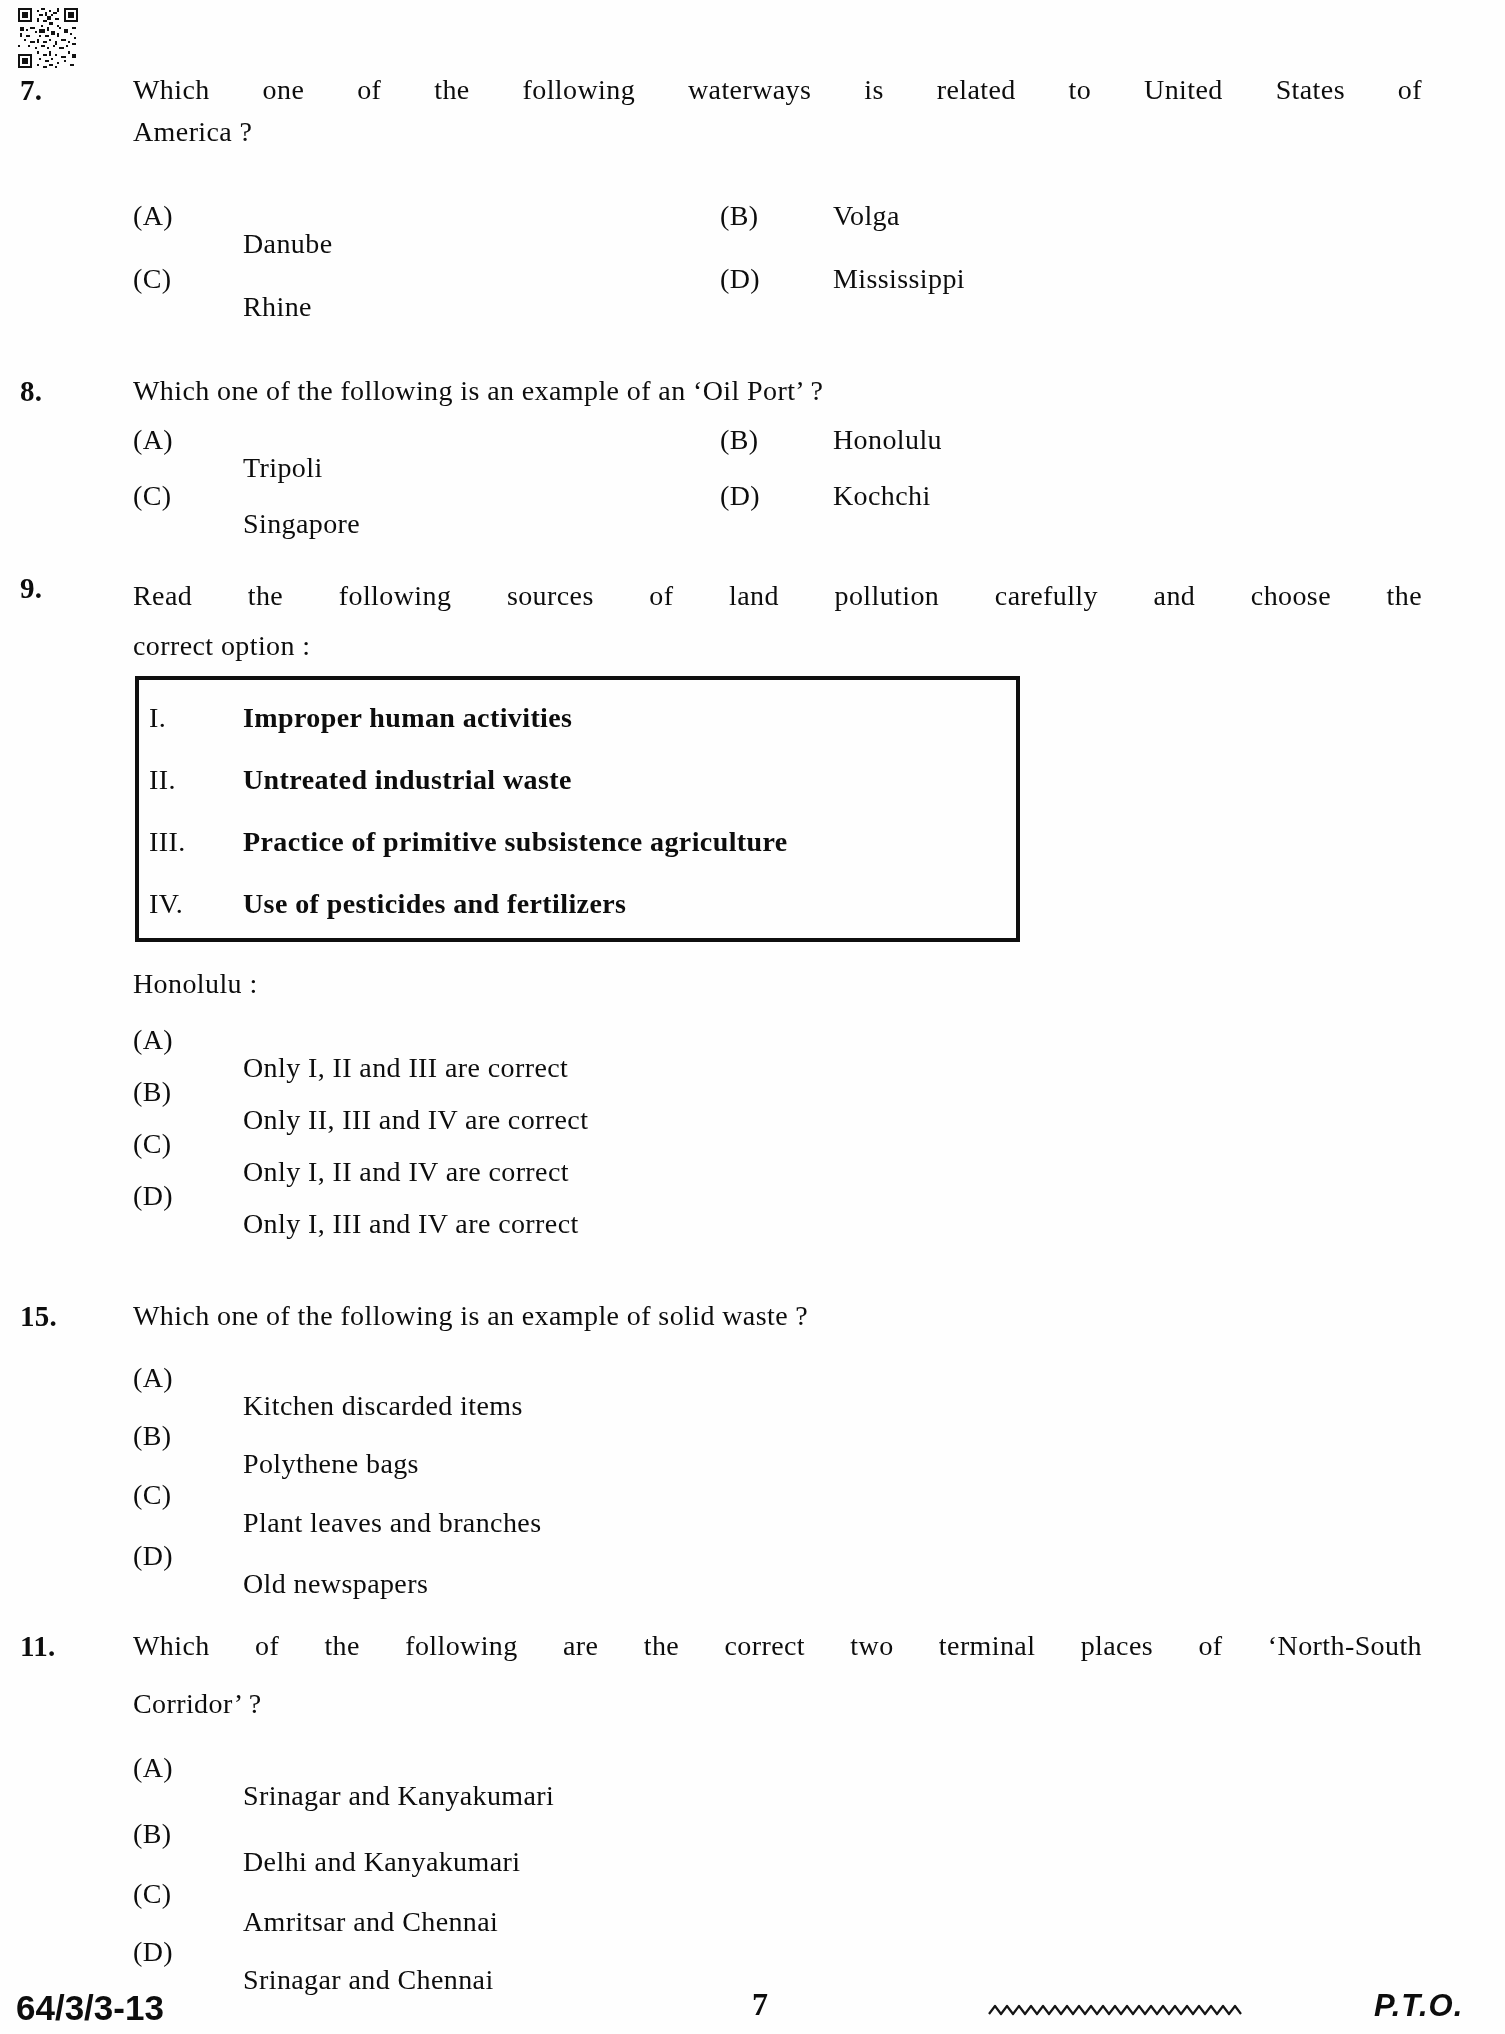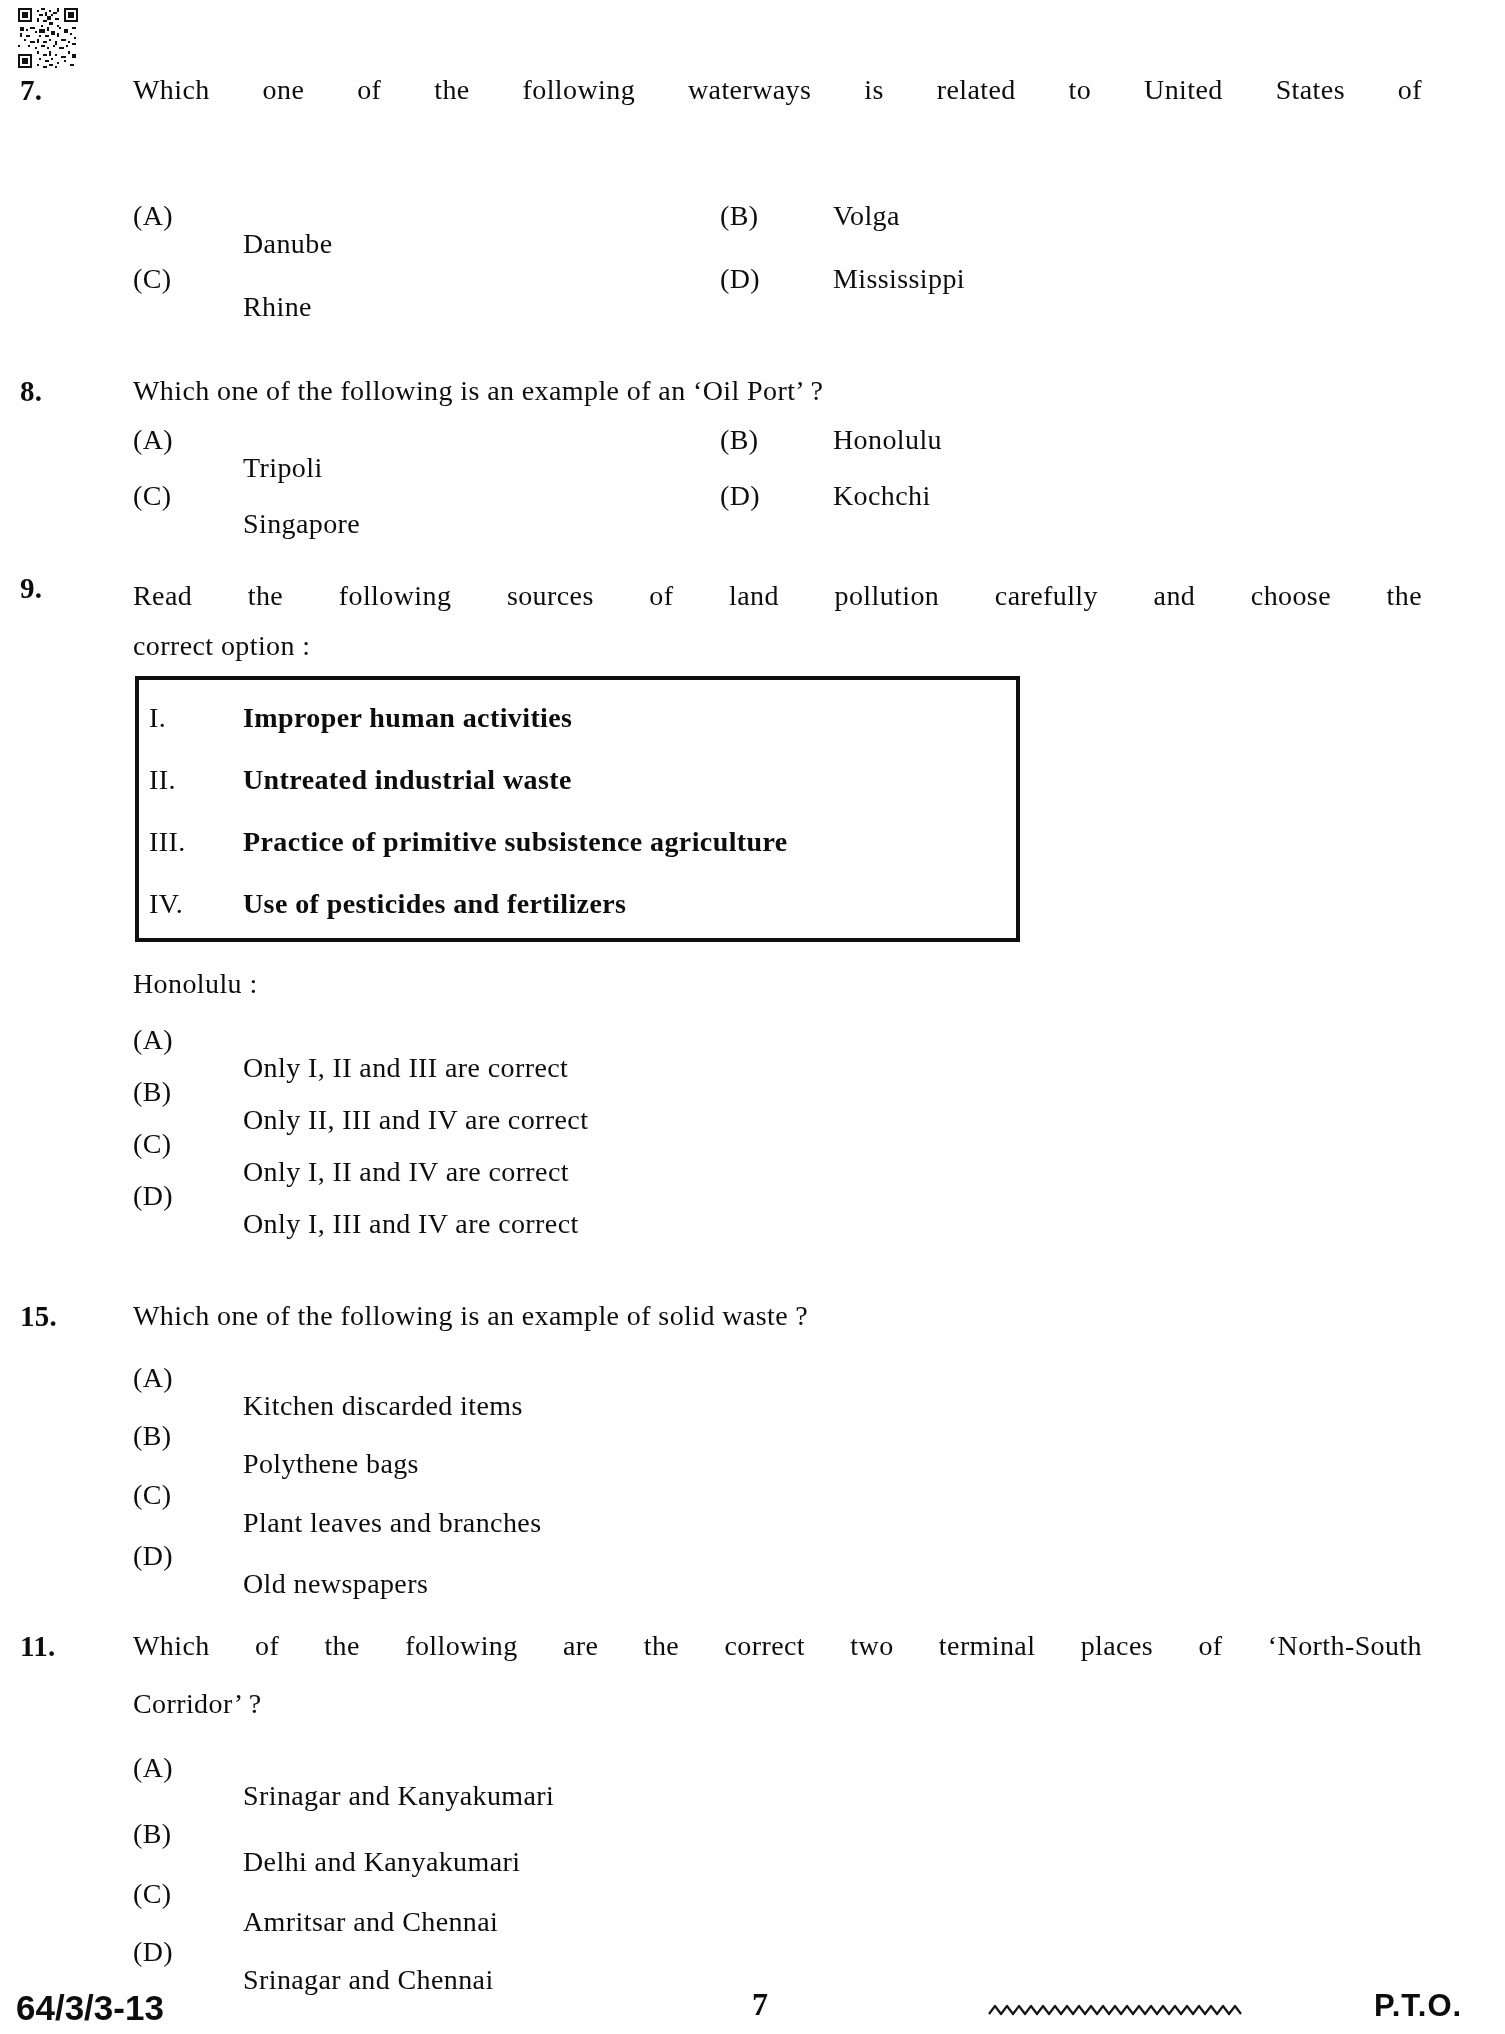--- a/index.html
+++ b/index.html
@@ -49,21 +49,21 @@
     font-family:"Liberation Sans", sans-serif;
     font-weight:bold;font-size:35px;letter-spacing:0;
   }
   .footer-page{
     position:absolute;left:752px;top:1986px;
     font-size:32px;font-weight:bold;
   }
   .footer-pto{
     position:absolute;left:1374px;top:1988px;
     font-family:"Liberation Sans", sans-serif;
-    font-weight:bold;font-size:31px;letter-spacing:1px;
+    font-weight:bold;font-size:31px;letter-spacing:1px;font-style:italic;
   }
   .wave{position:absolute;left:988px;top:2002px;}
   .qr{position:absolute;left:18px;top:8px;width:60px;height:60px;}
 </style>
 </head>
 <body>
 
 <div class="page">
 
   <svg class="qr" viewBox="0 0 29 29" shape-rendering="crispEdges">
@@ -142,20 +142,21 @@
         <rect x="25" y="27" width="2" height="1"></rect>
       <rect x="9" y="27" width="1" height="1"></rect>
         <rect x="12" y="28" width="2" height="1"></rect>
         <rect x="15" y="27" width="2" height="1"></rect>
         <rect x="18" y="28" width="1" height="1"></rect>
     </g>
   </svg>
 
   <div class="qnum" style="top:72px">7.</div>
   <div class="qline just" style="top:72px">Which one of the following waterways is related to United States of</div>
+  <div class="qline" style="top:114px">America ?</div>
 
   <div class="row" style="top:198px">
     <span class="c1">(A)</span>
     <span class="c1t">Danube</span>
     <span class="c2">(B)</span>
     <span class="c2t">Volga</span>
   </div>
   <div class="row" style="top:261px">
     <span class="c1">(C)</span>
     <span class="c1t">Rhine</span>

